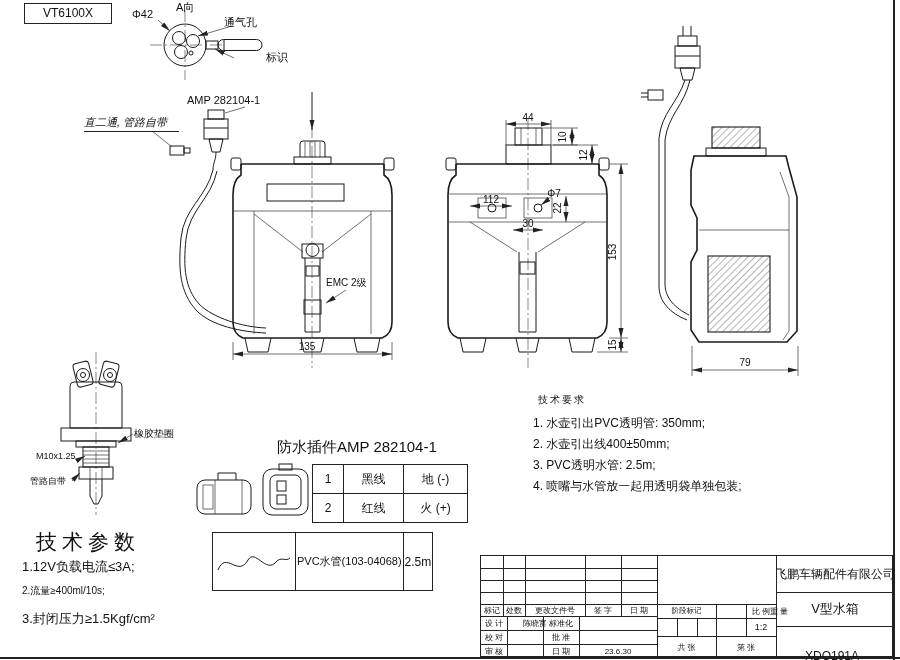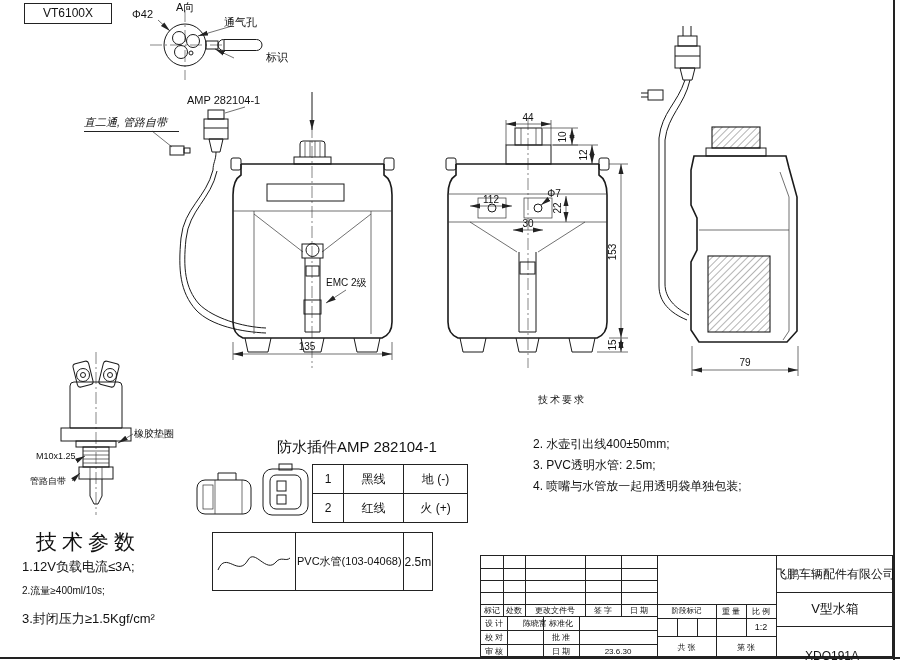--- a/index.html
+++ b/index.html
@@ -288,20 +288,21 @@
           <path d="M4,30 C12,10 24,38 34,20 C41,8 52,34 62,22 C67,16 72,22 76,18" class="s"></path>
         </svg>
       </td>
       <td style="font-size:11px;">PVC水管(103-04068)</td>
       <td style="font-size:12px;">2.5m</td>
     </tr>
   </tbody>
     </table>
 
   <div class="lbl" style="left:538px;top:393px;font-size:10px;letter-spacing:2px;">技术要求</div>
+  <div class="lbl" style="left:533px;top:415px;font-size:12px;">1.  水壶引出PVC透明管: 350mm;</div>
   <div class="lbl" style="left:533px;top:436px;font-size:12px;">2.  水壶引出线400±50mm;</div>
   <div class="lbl" style="left:533px;top:457px;font-size:12px;">3.  PVC透明水管: 2.5m;</div>
   <div class="lbl" style="left:533px;top:478px;font-size:12px;">4.  喷嘴与水管放一起用透明袋单独包装;</div>
 
   <div id="title-block">
 
     <div class="vl" style="left:295px;top:0;height:102px;"></div>
     <div class="vl" style="left:22px;top:0;height:60px;"></div>
     <div class="vl" style="left:44px;top:0;height:60px;"></div>
     <div class="vl" style="left:104px;top:0;height:60px;"></div>
@@ -339,21 +340,21 @@
     <div class="tb-lbl" style="left:0;top:74px;width:26px;height:14px;">校 对</div>
     <div class="tb-lbl" style="left:26px;top:74px;width:36px;height:14px;"></div>
     <div class="tb-lbl" style="left:62px;top:74px;width:36px;height:14px;">批 准</div>
     <div class="tb-lbl" style="left:98px;top:74px;width:78px;height:14px;"></div>
     <div class="tb-lbl" style="left:0;top:88px;width:26px;height:14px;">审 核</div>
     <div class="tb-lbl" style="left:26px;top:88px;width:36px;height:14px;"></div>
     <div class="tb-lbl" style="left:62px;top:88px;width:36px;height:14px;">日 期</div>
     <div class="tb-lbl" style="left:98px;top:88px;width:78px;height:14px;">23.6.30</div>
 
     <div class="tb-lbl" style="left:176px;top:48px;width:59px;height:14px;font-size:7.5px;">阶段标记</div>
-    <div class="tb-lbl" style="left:235px;top:48px;width:30px;height:14px;">重 量</div>
+    <div class="tb-lbl" style="left:235px;top:48px;width:30px;height:14px;padding-left:48px;">重 量</div>
     <div class="tb-lbl" style="left:265px;top:48px;width:30px;height:14px;">比 例</div>
     <div class="tb-lbl" style="left:265px;top:62px;width:30px;height:18px;font-size:9px;">1:2</div>
     <div class="tb-lbl" style="left:176px;top:80px;width:59px;height:22px;">共  张</div>
     <div class="tb-lbl" style="left:235px;top:80px;width:60px;height:22px;">第  张</div>
 
     <div class="tb-lbl" style="left:295px;top:0;width:118px;height:36px;font-size:12px;">飞鹏车辆配件有限公司</div>
     <div class="tb-lbl" style="left:295px;top:36px;width:118px;height:34px;font-size:13px;">V型水箱</div>
     <div class="tb-lbl" style="left:295px;top:84px;width:112px;height:32px;font-size:12px;">XDQ191A</div>
   </div>
 

